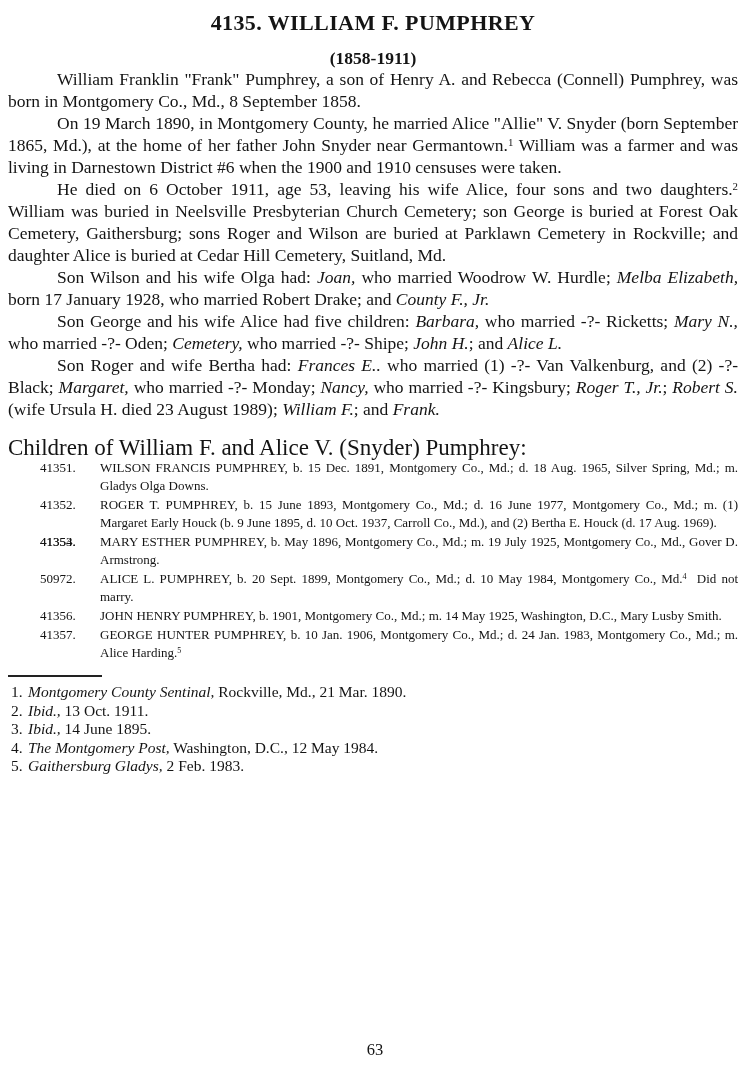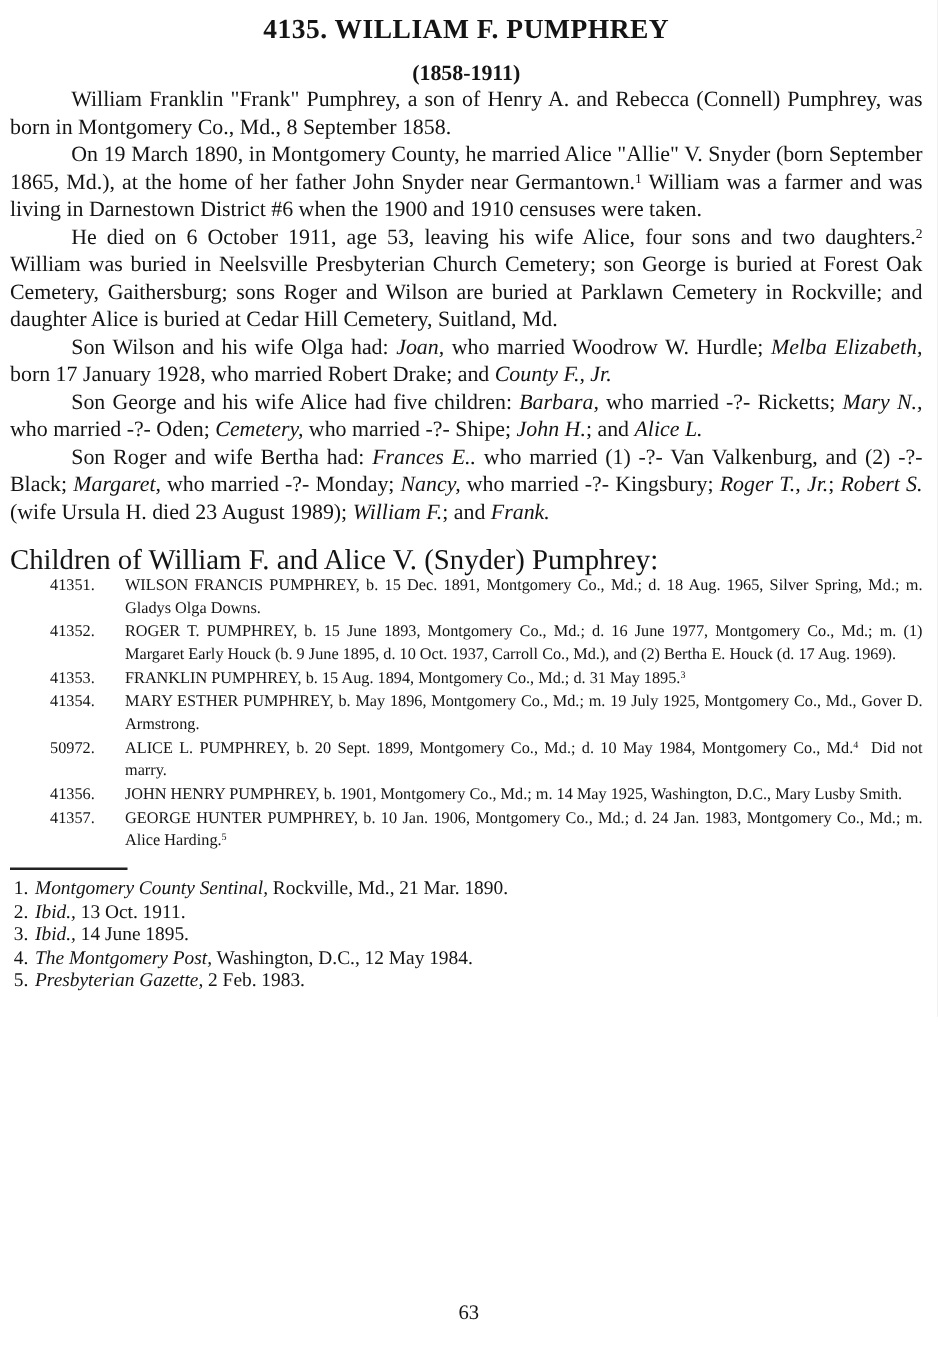--- a/index.html
+++ b/index.html
@@ -104,21 +104,20 @@
   <div class="child-row">
     <span class="child-num">41351.</span>
     <span class="child-text">WILSON FRANCIS PUMPHREY, b. 15 Dec. 1891, Montgomery Co., Md.; d. 18 Aug. 1965, Silver Spring, Md.; m. Gladys Olga Downs.</span>
   </div>
   <div class="child-row">
     <span class="child-num">41352.</span>
     <span class="child-text">ROGER T. PUMPHREY, b. 15 June 1893, Montgomery Co., Md.; d. 16 June 1977, Montgomery Co., Md.; m. (1) Margaret Early Houck (b. 9 June 1895, d. 10 Oct. 1937, Carroll Co., Md.), and (2) Bertha E. Houck (d. 17 Aug. 1969).</span>
   </div>
   <div class="child-row">
     <span class="child-num">41353.</span>
-    <span class="child-text">FRANKLIN PUMPHREY, b. 15 Aug. 1894, Montgomery Co., Md.; d. 31 May 1895.<sup>3</sup></span>
   </div>
   <div class="child-row">
     <span class="child-num">41354.</span>
     <span class="child-text">MARY ESTHER PUMPHREY, b. May 1896, Montgomery Co., Md.; m. 19 July 1925, Montgomery Co., Md., Gover D. Armstrong.</span>
   </div>
   <div class="child-row">
     <span class="child-num">50972.</span>
     <span class="child-text">ALICE L. PUMPHREY, b. 20 Sept. 1899, Montgomery Co., Md.; d. 10 May 1984, Montgomery Co., Md.<sup>4</sup>&nbsp; Did not marry.</span>
   </div>
   <div class="child-row">
@@ -143,19 +142,19 @@
     <div class="fn-row">
       <span class="fn-num">3.</span>
       <span class="fn-text"><i>Ibid.,</i> 14 June 1895.</span>
     </div>
     <div class="fn-row">
       <span class="fn-num">4.</span>
       <span class="fn-text"><i>The Montgomery Post,</i> Washington, D.C., 12 May 1984.</span>
     </div>
     <div class="fn-row">
       <span class="fn-num">5.</span>
-      <span class="fn-text"><i>Presbyterian Gazette,</i> 2 Feb. 1983.</span>
+      <span class="fn-text"><i>Gaithersburg Gladys,</i> 2 Feb. 1983.</span>
     </div>
   </div>
 
   <div class="page-number">63</div>
 
 </div>
 
 </body></html>

